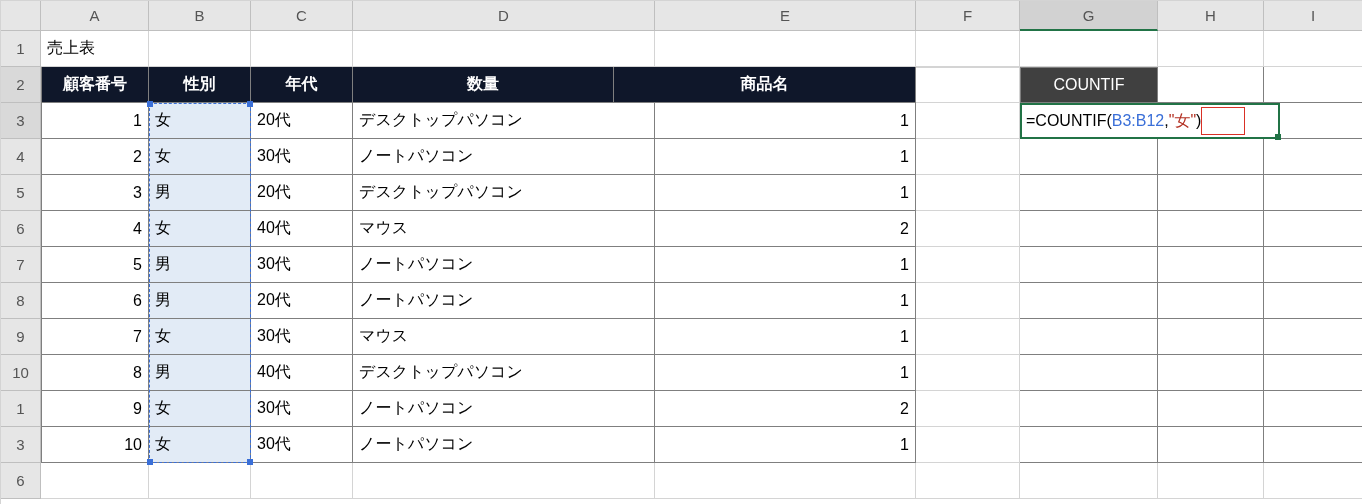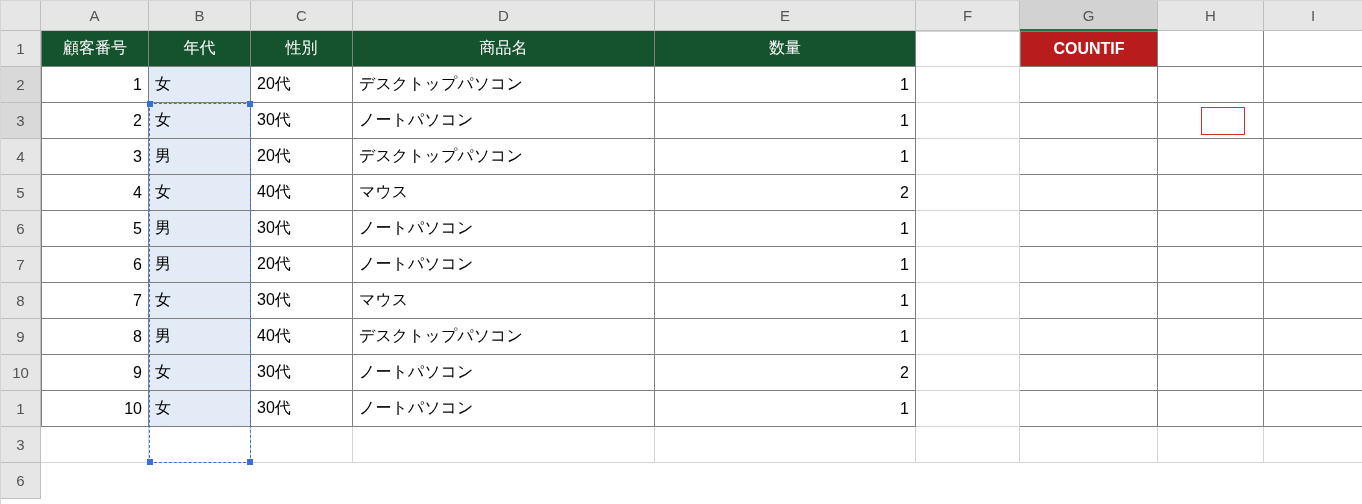--- a/index.html
+++ b/index.html
@@ -7,21 +7,21 @@
   .sheet{position:relative;width:1362px;height:504px;overflow:hidden;border-left:1px solid #d4d4d4;border-top:1px solid #d4d4d4}
   .corner{position:absolute;left:0;top:0;width:40px;height:30px;background:#e6e6e6;border-right:1px solid #bfbfbf;border-bottom:1px solid #bfbfbf}
   .colhdrs{position:absolute;left:40px;top:0;height:30px;display:flex}
   .colhdr{height:30px;background:#e6e6e6;border-right:1px solid #bfbfbf;border-bottom:1px solid #bfbfbf;display:flex;align-items:center;justify-content:center;color:#555;font-size:15px}
   .rowhdrs{position:absolute;left:0;top:30px;width:40px}
   .rowhdr{width:40px;height:36px;background:#e6e6e6;border-right:1px solid #bfbfbf;border-bottom:1px solid #bfbfbf;display:flex;align-items:center;justify-content:center;color:#555;font-size:15px}
   .grid{position:absolute;left:40px;top:30px}
   .row{display:flex;height:36px}
   .cell{height:36px;border-right:1px solid #d4d4d4;border-bottom:1px solid #d4d4d4;padding:0 6px;display:flex;align-items:center;background:#fff;font-size:16px;white-space:nowrap;overflow:visible;position:relative}
   .cell.num{justify-content:flex-end}
-  .hdrcell{background:#14532d;color:#fff;font-weight:normal;justify-content:center;border-right:1px solid #fff}
+  .hdrcell{background:#0f172a;color:#fff;font-weight:bold;justify-content:center;border-right:1px solid #fff}
   .hdrcell:last-child{border-right:1px solid #d4d4d4}
   .tbl .cell{border-right:1px solid #7f7f7f;border-bottom:1px solid #7f7f7f}
   .tbl .cell.cA{border-left:1px solid #7f7f7f}
   .selB{background:#e2ebf6}
   
   .cA{width:108px}.cB{width:102px}.cC{width:102px}.cD{width:302px}.cE{width:261px}.cF{width:104px}.cG{width:138px}.cH{width:106px}.cI{width:99px}
   
   .colhdr.active{background:#d2d2d2;border-bottom:2px solid #217346}
   .rowhdr.r2,.rowhdr.r3{background:#d9d9d9}
   
@@ -29,21 +29,21 @@
   .formula-cell .p1{color:#000}
   .formula-cell .p2{color:#3a6fd8}
   .formula-cell .p3{color:#000}
   .formula-cell .p4{color:#b33022}
   .formula-cell .p5{color:#000}
   .formula-handle{position:absolute;right:-3px;bottom:-3px;width:6px;height:6px;background:#217346}
   .redbox{position:absolute;left:1200px;top:106px;width:44px;height:28px;border:1.5px solid #d93025;z-index:6;pointer-events:none}
   .marquee{position:absolute;left:148px;top:102px;width:102px;height:360px;border:1.5px dashed #3a6fd8;z-index:4;pointer-events:none}
   .marquee .mh{position:absolute;width:6px;height:6px;background:#3a6fd8}
   .mh.tl{left:-3px;top:-3px}.mh.tr{right:-3px;top:-3px}.mh.bl{left:-3px;bottom:-3px}.mh.br{right:-3px;bottom:-3px}
-  .g2hdr{background:#b91c1c;color:#fff;font-weight:bold;justify-content:center;border:1px solid #7f7f7f}
+  .g2hdr{background:#404040;color:#fff;font-weight:normal;justify-content:center;border:1px solid #7f7f7f}
 </style>
 </head>
 <body>
 
 <div class="sheet">
   <div class="corner"></div>
 
   <div class="colhdrs">
     <div class="colhdr cA">A</div>
     <div class="colhdr cB">B</div>
@@ -67,27 +67,38 @@
     <div class="rowhdr">8</div>
     <div class="rowhdr">9</div>
     <div class="rowhdr">10</div>
     <div class="rowhdr">1</div>
     <div class="rowhdr">3</div>
     <div class="rowhdr">6</div>
   </div>
 
   <div class="grid">
 
+    <div class="row">
+      <div class="cell cA">売上表</div>
+      <div class="cell cB"></div>
+      <div class="cell cC"></div>
+      <div class="cell cD"></div>
+      <div class="cell cE"></div>
+      <div class="cell cF"></div>
+      <div class="cell cG"></div>
+      <div class="cell cH"></div>
+      <div class="cell cI"></div>
+    </div>
 
     <div class="row tbl">
       <div class="cell cA hdrcell">顧客番号</div>
+      <div class="cell cB hdrcell">性別</div>
       <div class="cell cC hdrcell">年代</div>
-      <div class="cell cB hdrcell">性別</div>
+      <div class="cell cE hdrcell">数量</div>
       <div class="cell cD hdrcell">商品名</div>
-      <div class="cell cE hdrcell">数量</div>
       <div class="cell cF" style="border:1px solid #d4d4d4;border-left:none"></div>
       <div class="cell cG g2hdr">COUNTIF</div>
       <div class="cell cH"></div>
       <div class="cell cI"></div>
     </div>
 
     <div id="data-rows">
         <div class="row tbl">
           <div class="cell cA num">1</div>
           <div class="cell cB selB">女</div>
@@ -213,15 +224,23 @@
     </div>
   </div>
 
   <div class="marquee">
     <div class="mh tl"></div>
       <div class="mh tr"></div>
       <div class="mh bl"></div>
       <div class="mh br"></div>
   </div>
 
+  <div class="formula-cell">
+    <span class="p1">=COUNTIF(</span>
+      <span class="p2">B3:B12</span>
+      <span class="p3">,</span>
+      <span class="p4">"女"</span>
+      <span class="p5">)</span>
+    <div class="formula-handle"></div>
+  </div>
 
   <div class="redbox"></div>
 </div>
 
 </body></html>

